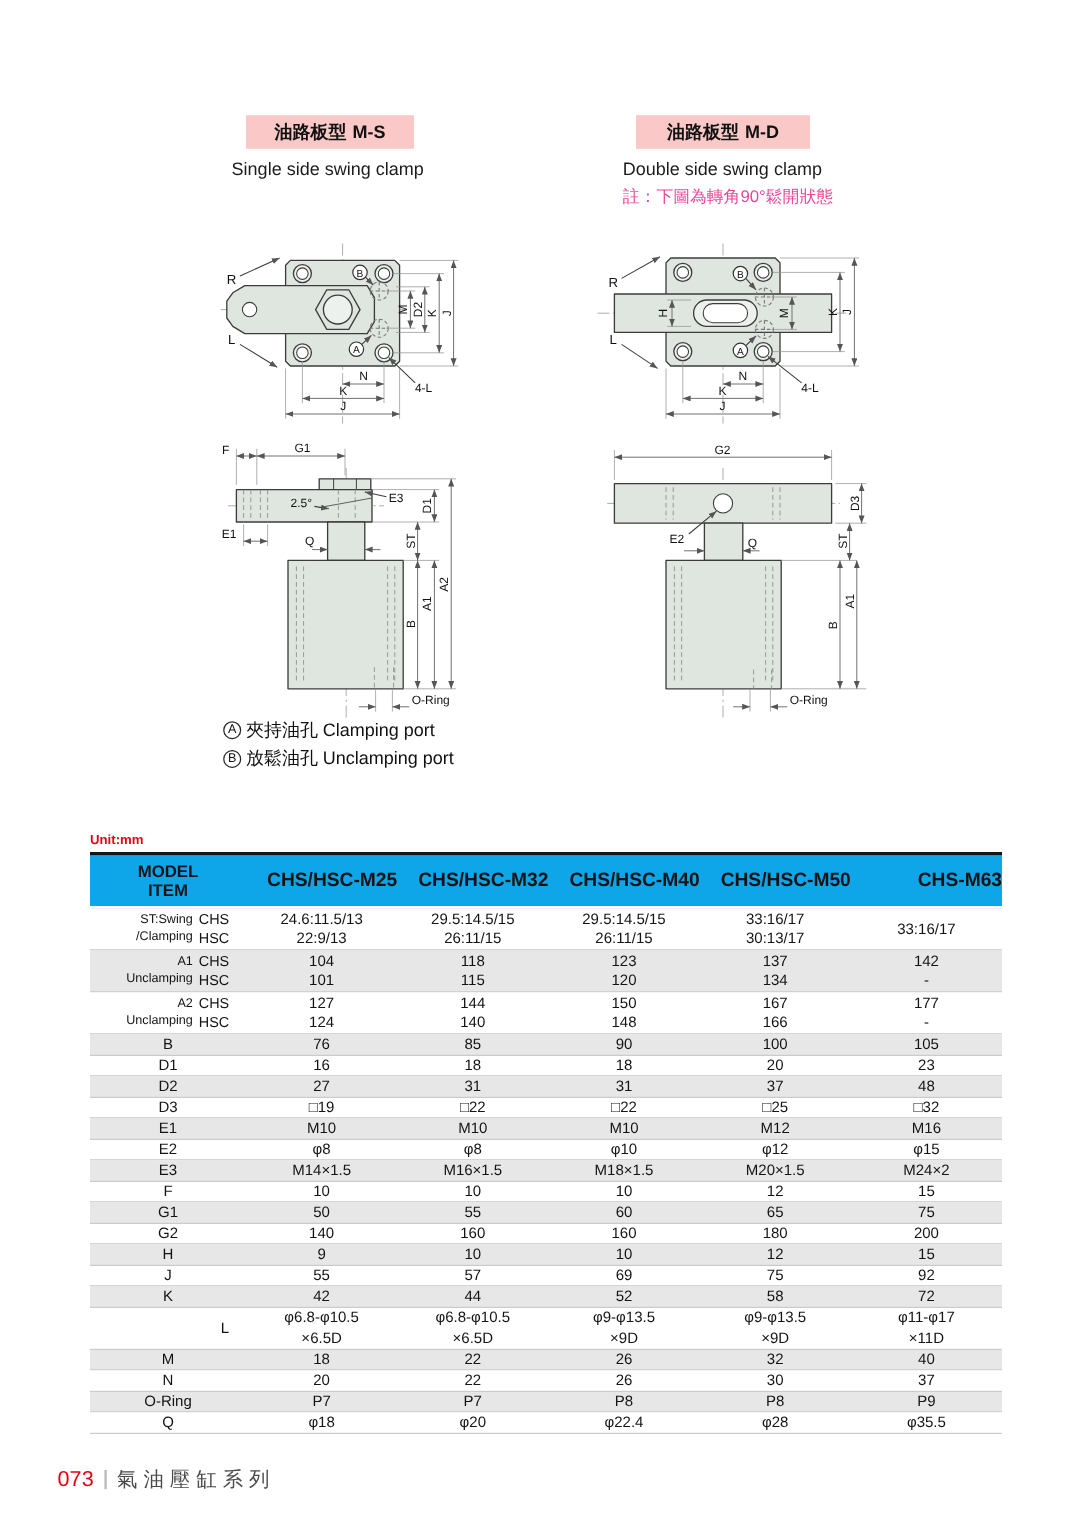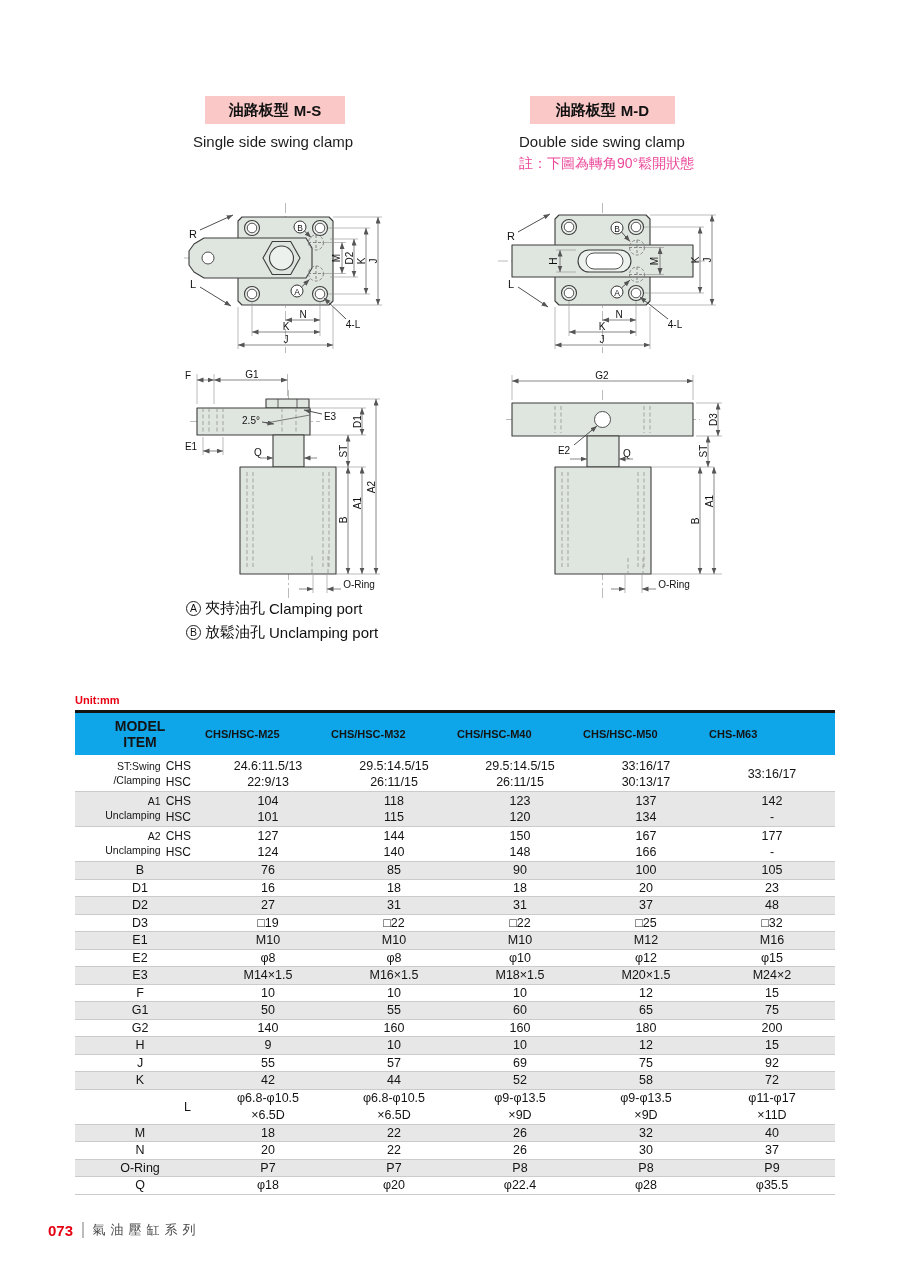--- a/index.html
+++ b/index.html
@@ -35,37 +35,37 @@
   .lblc { fill:#fff; stroke:#333; stroke-width:1; }
   .lbltext { font-family:"Liberation Sans", sans-serif; font-size:8.5px; fill:#111; text-anchor:middle; dominant-baseline:central; }
 
   
   .unit { position:absolute; left:75px; top:694px; width:760px; text-align:left; font-size:11px; font-weight:bold; color:#e60012; }
 
   
   .spec-table { position:absolute; left:75px; top:710px; width:760px; border-top:3px solid #141414; color:#141414; }
   .thead { display:flex; background:#0ea5e9; height:44px; align-items:center; border-bottom:2px solid #fff; font-weight:bold; }
   .model-cell { width:130px; display:flex; flex-direction:column; justify-content:center; align-items:center; line-height:1.15; font-size:14px; }
-  .thead .col { flex:1; text-align:left; font-size:11px; }
+  .thead .col { flex:1; text-align:right; font-size:16px; }
   .tr { display:flex; background:#fff; border-bottom:1px solid #cbcbcb; align-items:stretch; }
   .tr.shade { background:#e7e7e7; }
   .tr.simple { height:17.5px; }
   .tr.dual { height:35px; }
   .td.labelcell { width:130px; display:flex; align-items:center; justify-content:center; font-size:12.5px; }
   .tr.dual .td.labelcell { justify-content:flex-end; padding-right:14px; }
   .lstack { text-align:right; font-size:10.5px; line-height:1.3; margin-right:5px; }
   .sstack { text-align:left; font-size:12px; line-height:1.35; }
   .td.col { flex:1; display:flex; flex-direction:column; align-items:center; justify-content:center; font-size:12.5px; line-height:1.3; text-align:center; }
   .td.col.merged { justify-content:center; }
 
   
   .footer { position:absolute; left:48px; top:1221px; display:flex; align-items:center; }
-  .footer-num { font-size:15px; font-weight:bold; color:#e60012; }
+  .footer-num { font-size:18px; font-weight:normal; color:#e60012; }
   .footer-div { width:1.5px; height:16px; background:#bdbdbd; margin:0 9px; }
-  .footer-series { font-size:13px; color:#4a4a4a; letter-spacing:5px; }
+  .footer-series { font-size:17px; color:#4a4a4a; letter-spacing:5px; }
 </style>
 </head>
 <body>
 
 <div class="page">
 
   <div class="title-box" style="left:205px; top:96px; width:140px; height:28px;">
     <span class="title-zh">油路板型</span>
     <span class="title-code">M-S</span>
   </div>

